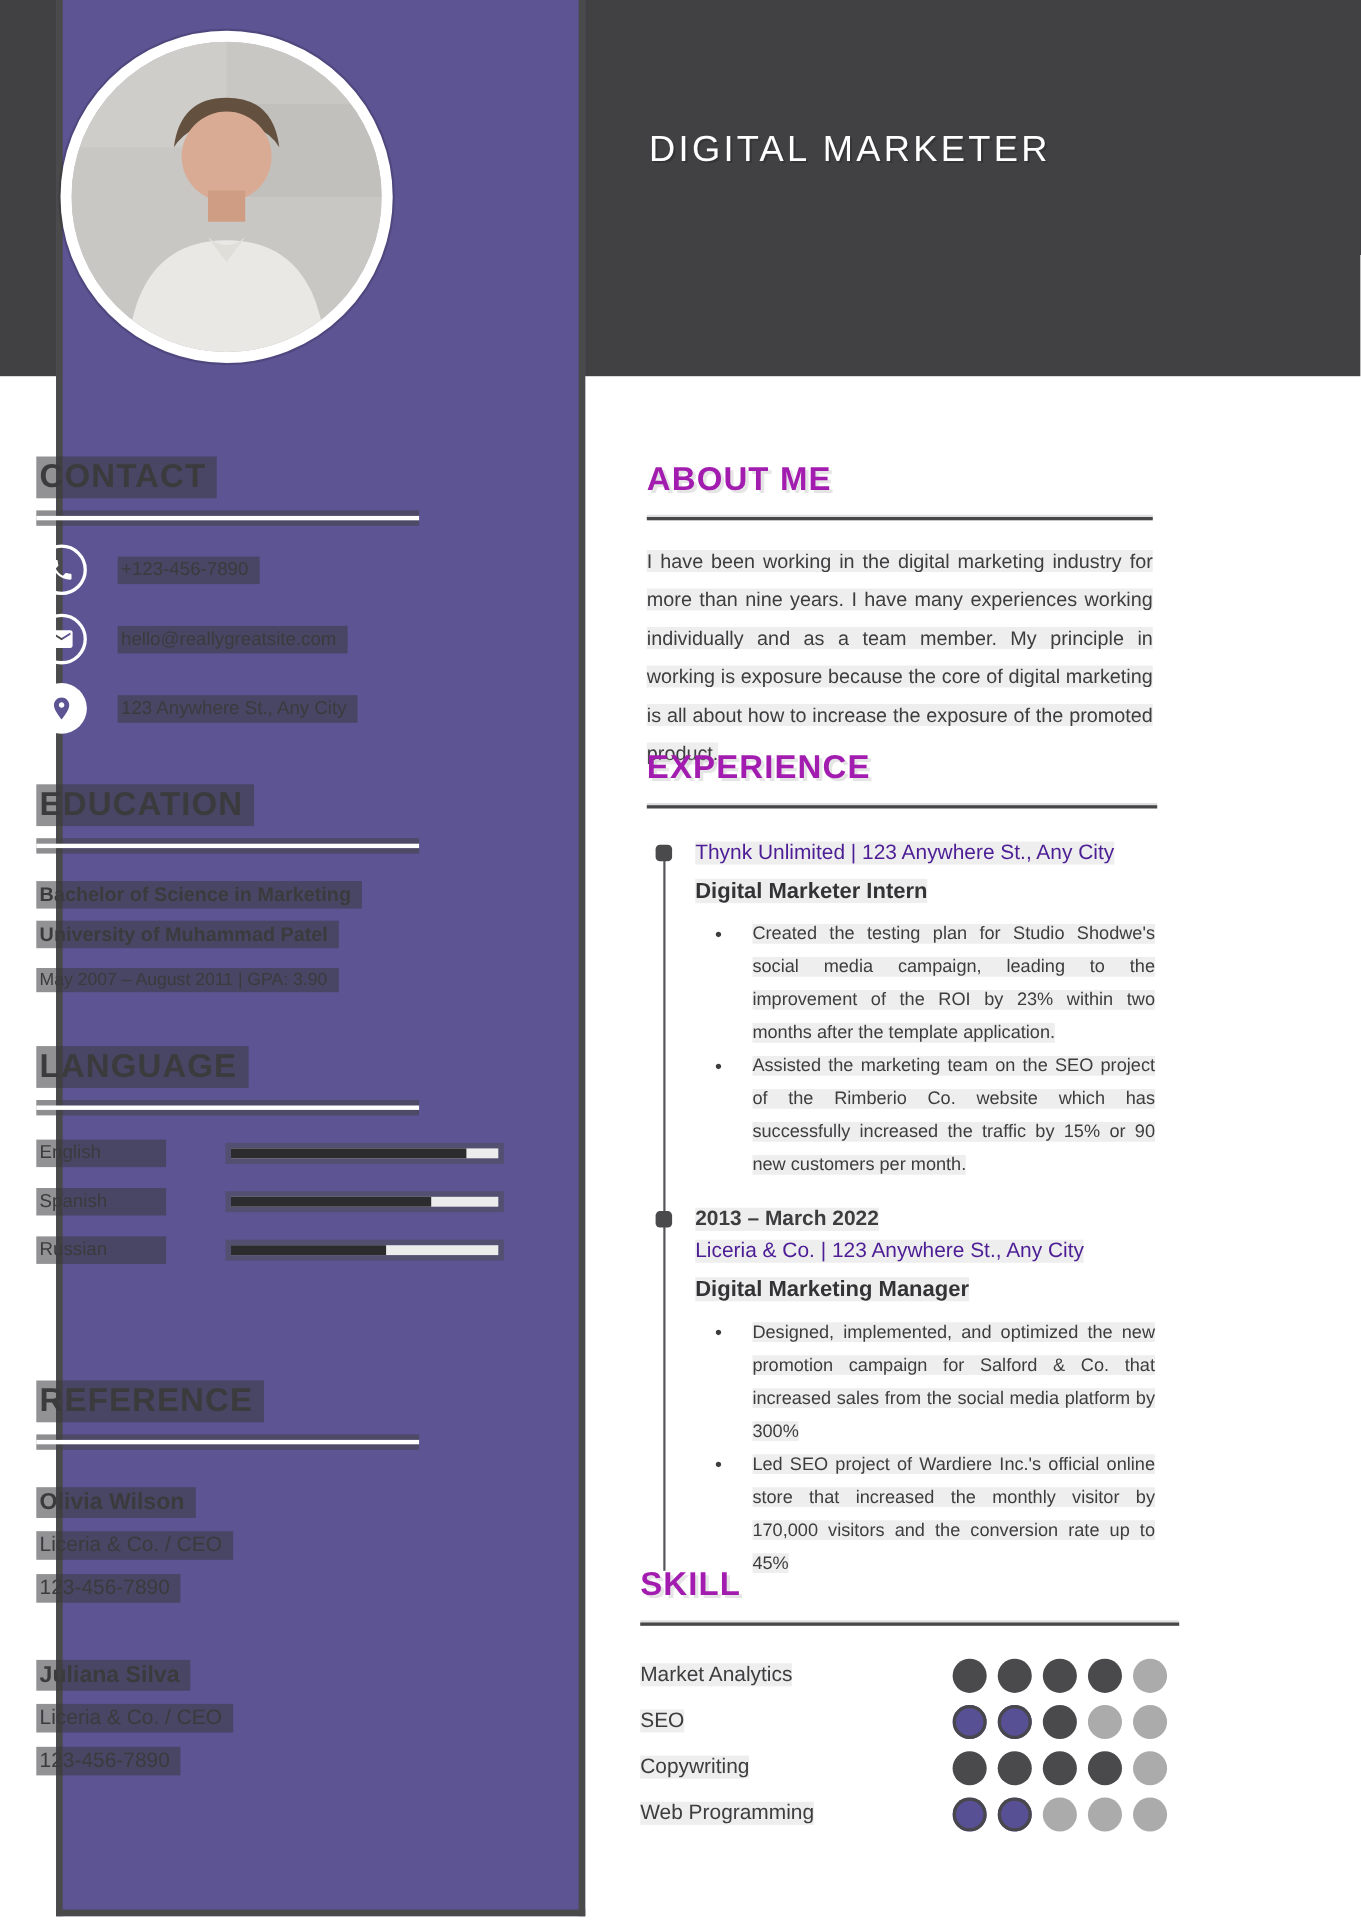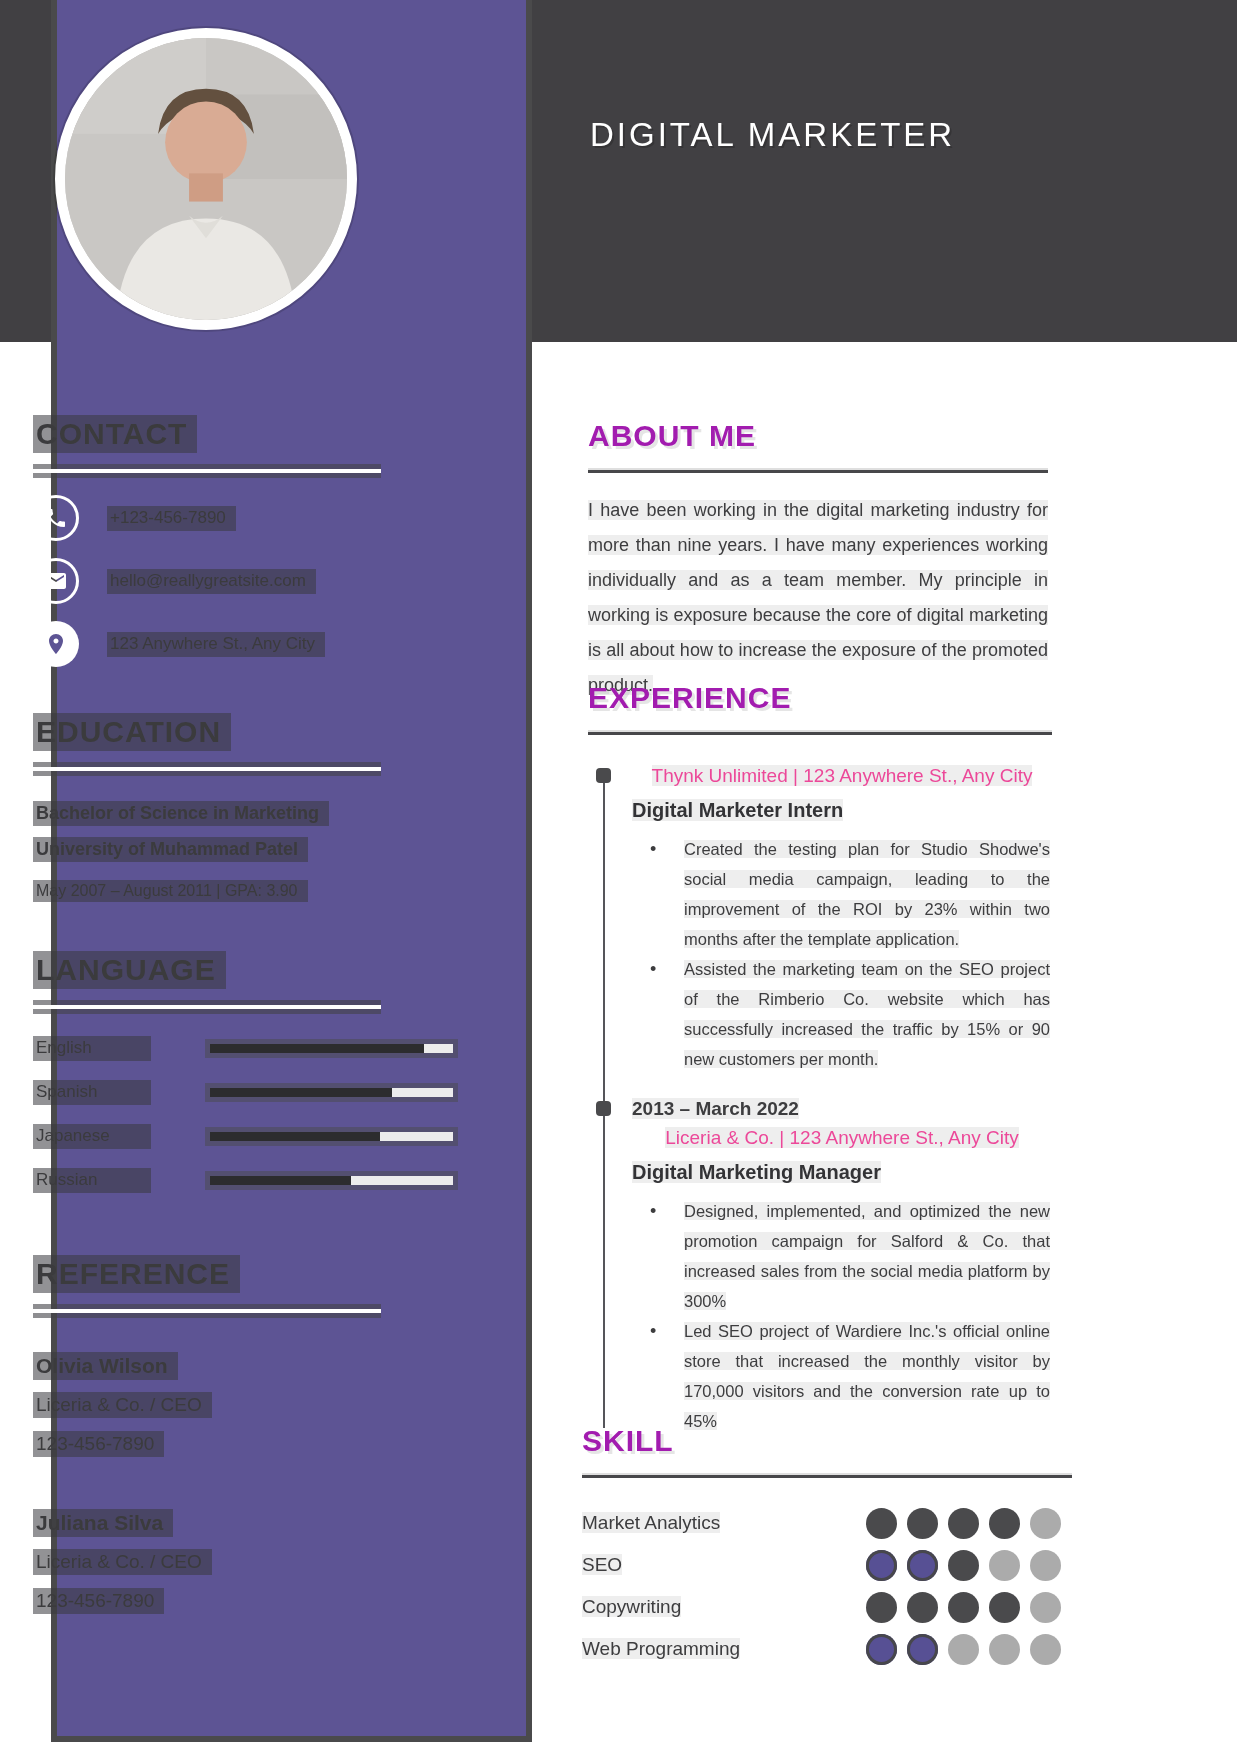--- a/index.html
+++ b/index.html
@@ -68,21 +68,21 @@
   .about p{margin:20px 0 0;font-size:18px;line-height:35px;text-align:justify;color:#3d3d3f;}
 
   .experience{left:588px;top:680px;width:464px;}
   .exp-list{position:relative;margin:30px 0 0 16px;}
   .exp-list::before{content:"";position:absolute;left:-1px;top:10px;bottom:8px;width:2px;background:#55555a;}
   .job{position:relative;padding-left:28px;}
   .job + .job{margin-top:24px;}
   .job::before{content:"";position:absolute;left:-8px;top:3px;width:15px;height:15px;border-radius:4px;
                background:#4a4a4c;}
   .job-period{font-size:19px;font-weight:600;margin:0 0 7px;color:#3d3d3f;}
-  .job-company{font-size:19px;margin:0 0 12px;color:#ec4899;text-align:center;}
+  .job-company{font-size:19px;margin:0 0 12px;color:#4c1d95;}
   .job-role{font-size:20px;font-weight:700;margin:0 0 12px;color:#333336;}
   .job ul{list-style:none;margin:0 0 4px 16px;padding:0;}
   .job li{position:relative;padding-left:36px;font-size:16.5px;line-height:30px;text-align:justify;
           color:#3d3d3f;width:366px;}
   .job li::before{content:"\2022";position:absolute;left:2px;top:0;font-size:18px;color:#3d3d3f;}
 
   .skill{left:582px;top:1423px;width:490px;}
   .skill-list{margin-top:24px;}
   .skill-row{display:flex;align-items:center;height:42px;}
   .skill-label{flex:0 0 284px;font-size:19px;color:#3d3d3f;}
@@ -173,26 +173,20 @@
           </span>
         </div>
 
         <div class="lang-row">
           <span class="lang-label hl">Spanish</span>
           <span class="lang-bar">
             <i class="lang-fill" style="width: 75%;"></i>
           </span>
         </div>
 
-        <div class="lang-row">
-          <span class="lang-label hl">Japanese</span>
-          <span class="lang-bar">
-            <i class="lang-fill" style="width: 70%;"></i>
-          </span>
-        </div>
 
         <div class="lang-row">
           <span class="lang-label hl">Russian</span>
           <span class="lang-bar">
             <i class="lang-fill" style="width: 58%;"></i>
           </span>
         </div>
       </div>
   </section>
 

